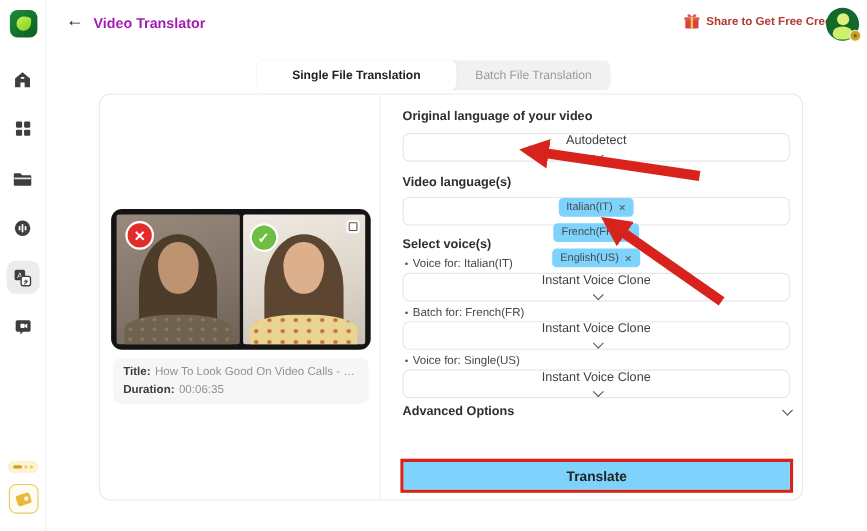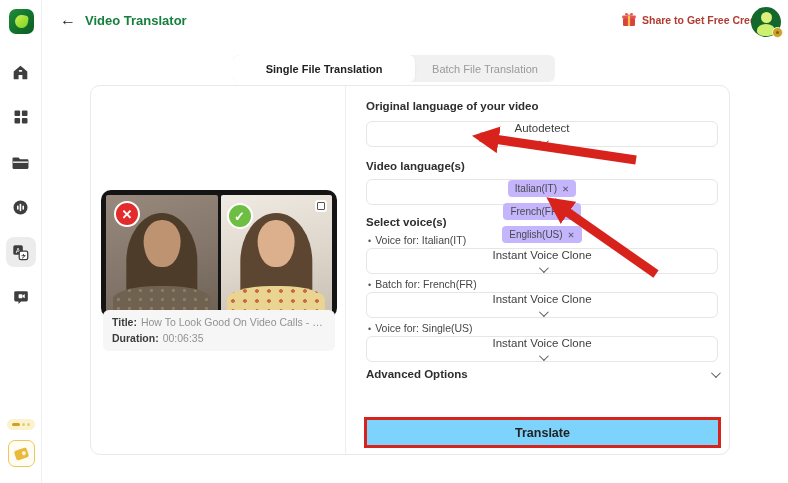--- a/index.html
+++ b/index.html
@@ -19,21 +19,21 @@
   .side-icon svg { display:block; }
   .credits-pill { position:absolute; left:7px; top:419px; width:28px; height:11px; border-radius:6px; background:#fbf2cf; display:flex; align-items:center; justify-content:center; gap:2px; }
   .credits-pill .dash { width:8px; height:3px; background:#d79e1c; border-radius:2px; }
   .credits-pill .dot { width:3px; height:3px; background:#e9cb70; border-radius:50%; }
   .rewards-btn { position:absolute; left:8px; top:440px; width:27px; height:27px; border:1.5px solid #eec75a; border-radius:7px; background:#fffdf3; display:flex; align-items:center; justify-content:center; }
   .rewards-btn .wallet { width:13px; height:10px; background:#e9b93c; border-radius:2px; transform:rotate(-18deg); position:relative; }
   .rewards-btn .wallet::after { content:""; position:absolute; right:2px; top:3px; width:4px; height:4px; background:#fff6d8; border-radius:50%; }
 
   
   .back-btn { position:absolute; left:60px; top:11px; font-size:16px; font-weight:bold; color:#222; cursor:pointer; }
-  .page-title { position:absolute; left:85px; top:13px; font-size:13px; font-weight:bold; color:#15803d; }
+  .page-title { position:absolute; left:85px; top:13px; font-size:13px; font-weight:bold; color:#a21caf; }
   .share-link { position:absolute; left:621px; top:12px; display:flex; align-items:center; gap:5px; cursor:pointer; }
   .share-link .txt { font-size:10.5px; font-weight:bold; color:#b23b31; }
   .avatar { position:absolute; left:751px; top:7px; width:30px; height:30px; border-radius:50%; background:#14682c; overflow:visible; cursor:pointer; }
   .avatar .head { position:absolute; left:9.5px; top:5px; width:11px; height:11px; border-radius:50%; background:#ddf27a; }
   .avatar .shoulders { position:absolute; left:6px; top:17px; width:18px; height:12px; border-radius:50% 50% 40% 40%; background:#cdf06e; }
   .avatar .vip { position:absolute; right:-2px; bottom:-1px; width:11px; height:11px; border-radius:50%; background:#caa227; border:1.5px solid #fdf6dd; }
   .avatar .vip::after { content:""; position:absolute; left:2.5px; top:2.5px; width:3px; height:3px; background:#7c610e; border-radius:50%; }
 
   
   .tabs { position:absolute; left:233px; top:55px; width:322px; height:27px; background:#f1f1f1; border-radius:6px; display:flex; overflow:hidden; }
@@ -58,34 +58,34 @@
   .good .face { background:#dcb08c; }
   .torso { position:absolute; bottom:-2%; left:50%; transform:translateX(-50%); width:88%; height:25%; border-radius:45% 45% 0 0; }
   .bad  .torso { background:#6f6250; background-image:radial-gradient(#8d7d62 1.5px, transparent 2px); background-size:11px 9px; }
   .good .torso { background:#e9d492; background-image:radial-gradient(#c56a41 1.8px, transparent 2.4px); background-size:12px 10px; }
   .badge { position:absolute; width:26px; height:26px; border-radius:50%; border:2.5px solid #ffffff; display:flex; align-items:center; justify-content:center; color:#fff; font-size:13px; font-weight:bold; }
   .badge.x { left:8px; top:6px; background:#e42b2b; }
   .badge.ok { left:6px; top:8px; background:#6fbe44; }
   .pip { position:absolute; right:5px; top:5px; width:12px; height:12px; background:rgba(255,255,255,0.92); border-radius:3px; display:flex; align-items:center; justify-content:center; }
   .pip::after { content:""; width:6px; height:6px; border:1.5px solid #555; border-radius:1px; }
 
-  .video-info { position:absolute; left:12px; top:224px; width:232px; height:41px; background:#f6f6f6; border-radius:6px; padding:5px 9px; font-size:10.5px; line-height:1.5; }
+  .video-info { position:absolute; left:12px; top:240px; width:232px; height:41px; background:#f6f6f6; border-radius:6px; padding:5px 9px; font-size:10.5px; line-height:1.5; }
   .info-row { display:flex; gap:4px; white-space:nowrap; overflow:hidden; }
   .info-row .lbl { color:#3c3c3c; font-weight:600; flex:none; }
   .info-row .val { color:#929292; overflow:hidden; text-overflow:ellipsis; }
 
   
   .right-pane { position:absolute; left:275px; top:0; width:352px; height:100%; }
   .f-label { position:absolute; left:0; font-size:11.5px; font-weight:600; color:#2e2e2e; }
   .select { position:absolute; left:0; width:352px; height:26px; border:1px solid #e6e6e6; border-radius:6px; background:#fff;
             display:flex; align-items:center; padding:0 10px; font-size:11.5px; color:#3f3f3f; cursor:pointer;flex-direction:column; }
   .select .grow { flex:1; }
   .chev { width:7px; height:7px; border-right:1.5px solid #5c5c5c; border-bottom:1.5px solid #5c5c5c; transform:rotate(45deg) translateY(-2px); flex:none; }
   .tagrow { gap:6px; }
-  .tag { display:flex; align-items:center; gap:5px; background:#c4b5fd; border-radius:4px; padding:3px 7px; font-size:10px; color:#4a4a4a; }
+  .tag { display:flex; align-items:center; gap:5px; background:#7dd3fc; border-radius:4px; padding:3px 7px; font-size:10px; color:#4a4a4a; }
   .tag .rm { font-size:8.5px; color:#555; cursor:pointer; }
   .v-label { position:absolute; left:2px; font-size:10.5px; color:#464646; }
   .v-label .b { font-size:9px; margin-right:4px; color:#555; }
   .adv-row { position:absolute; left:0; top:282px; width:352px; display:flex; align-items:center; justify-content:space-between; cursor:pointer; }
   .adv-row .f-adv { font-size:11.5px; font-weight:600; color:#2e2e2e; }
   .credits { position:absolute; left:0; top:309px; font-size:10.5px; color:#5d5d5d; display:flex; align-items:center; gap:4px; }
   .credits .info-i { font-size:11px; color:#777; cursor:pointer; }
   .translate-wrap { position:absolute; left:-2px; top:331px; width:357px; height:31px; border:3px solid #d8231d; }
   .translate-btn { width:100%; height:100%; background:#7dd3fc; border:none; font-family:"Liberation Sans",sans-serif;
                    font-size:12.5px; font-weight:bold; color:#232323; cursor:pointer; }

